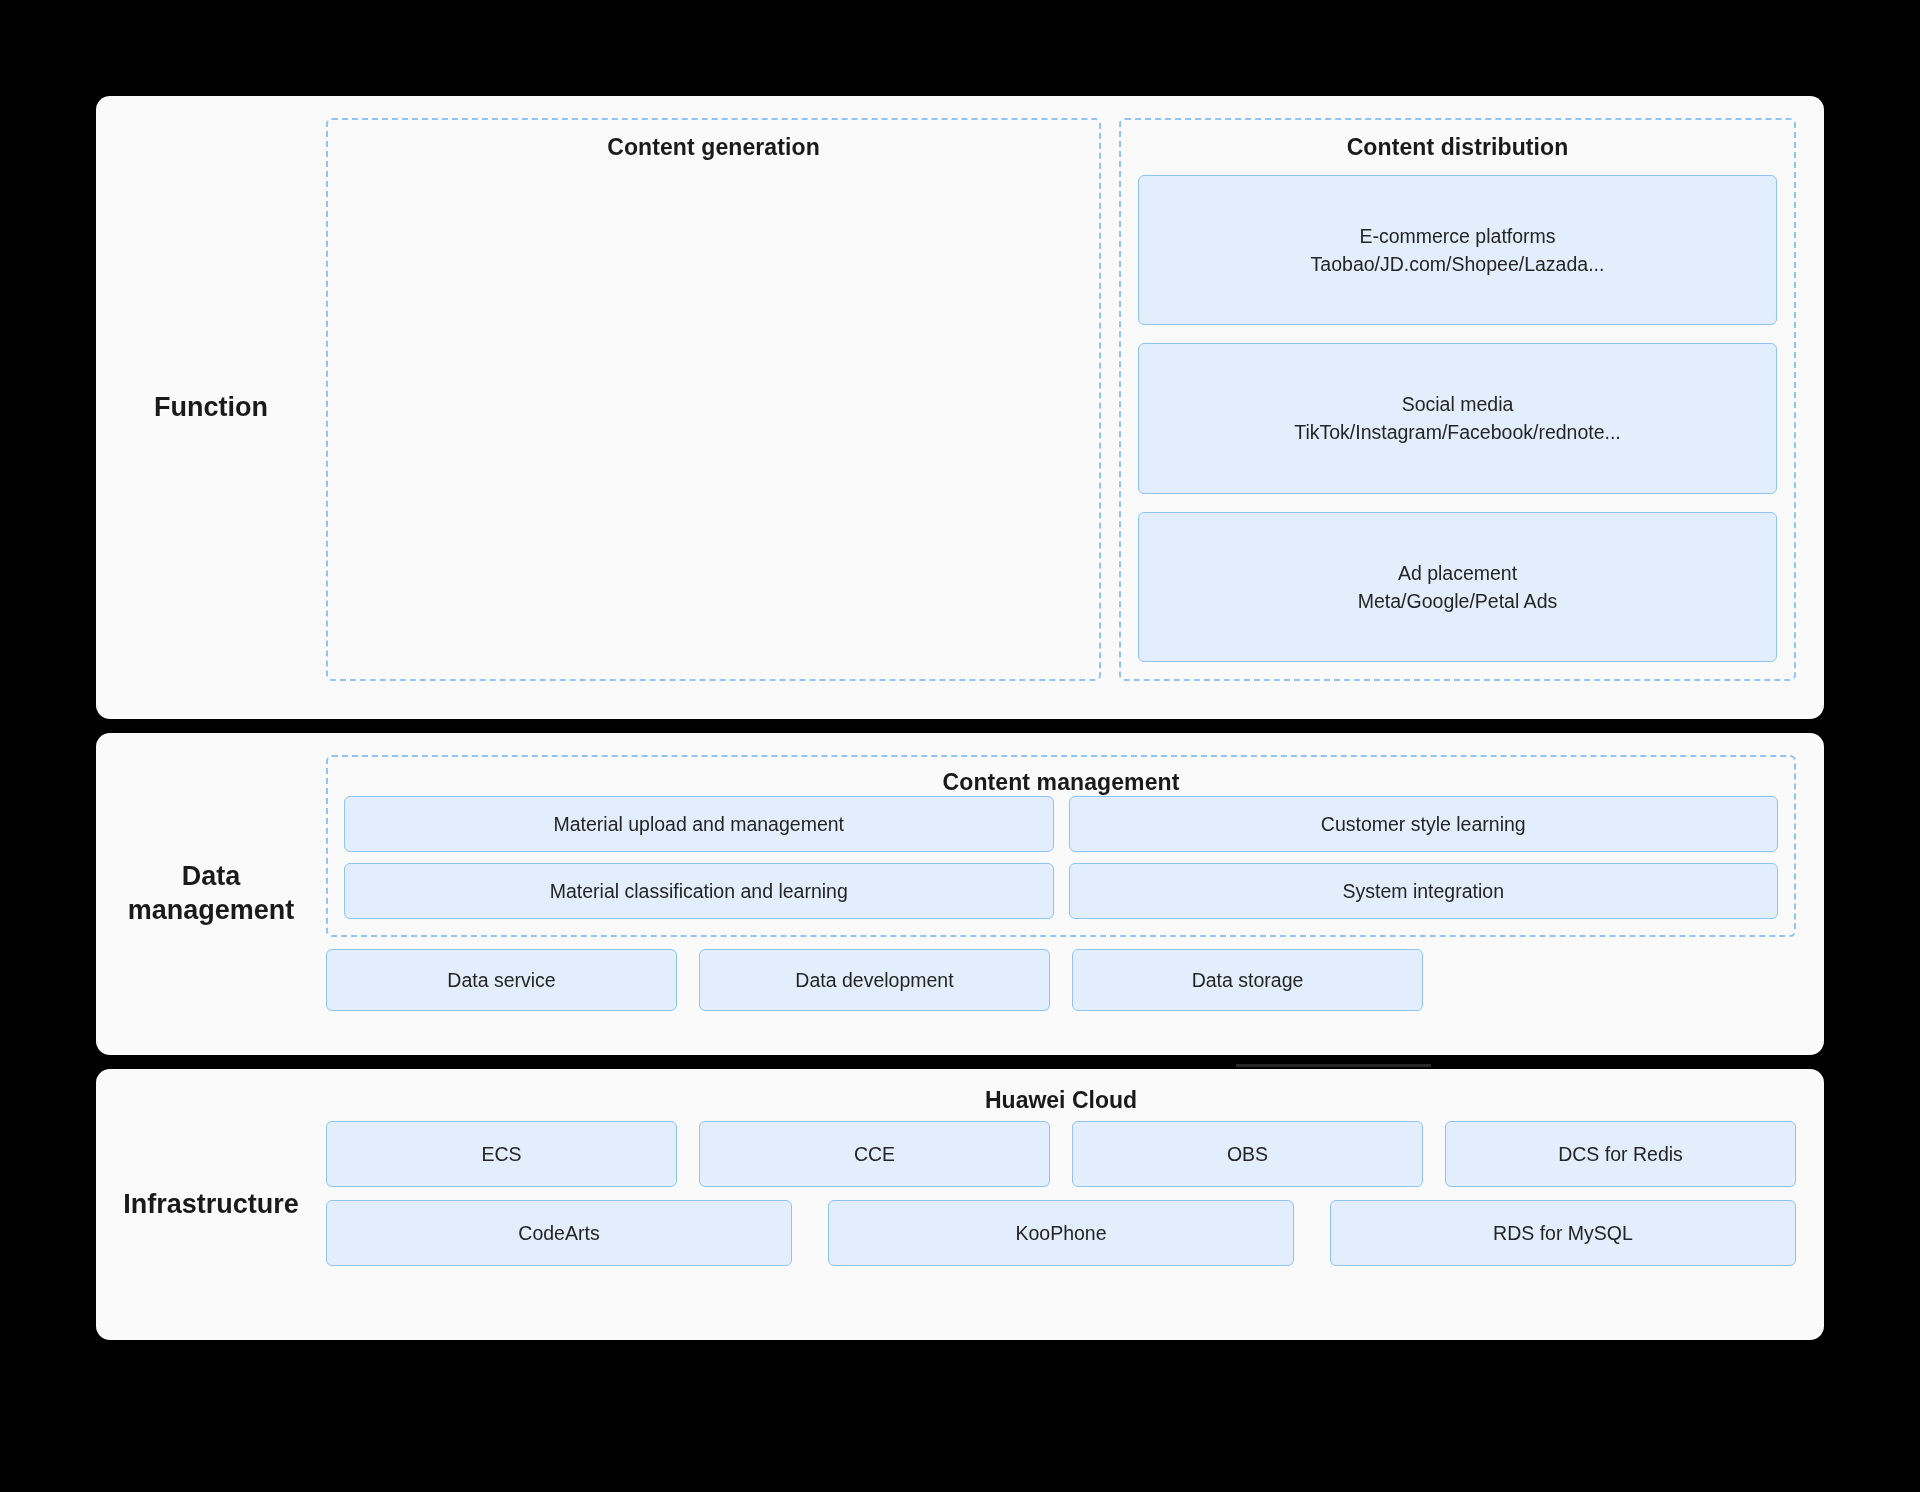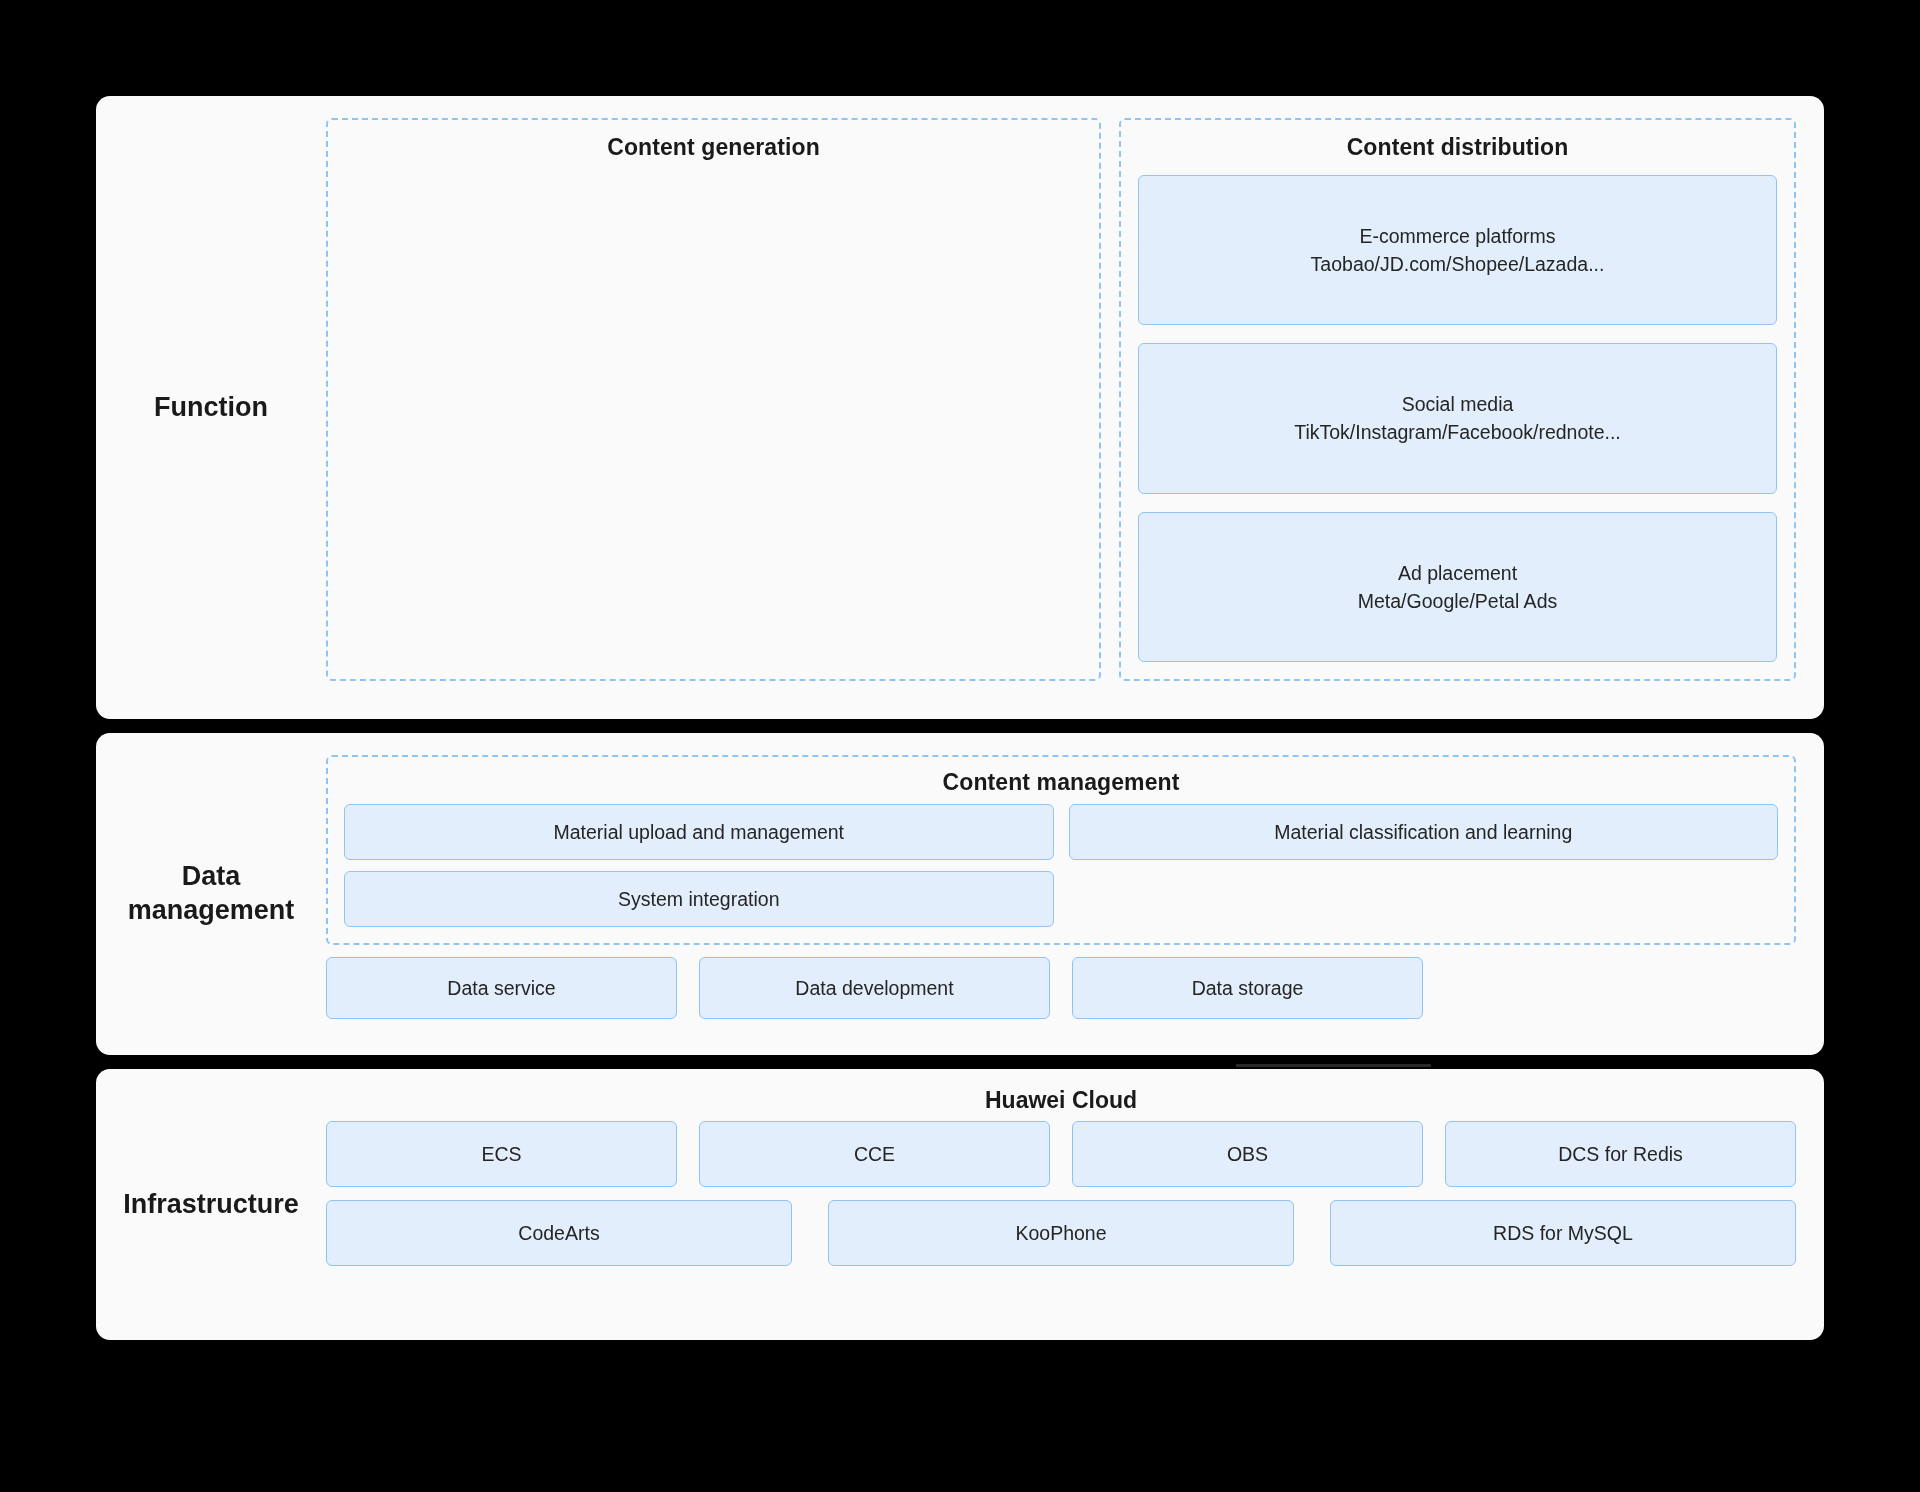--- a/index.html
+++ b/index.html
@@ -109,21 +109,21 @@
   #panel-data .panel-body {
     flex-direction: column;
     gap: 12px;
     padding: 22px 28px 22px 0;
   }
 
   #group-content-management {
     flex: 0 0 auto;
     padding: 12px 16px 16px 16px;
   }
-  #group-content-management .group-title { margin-bottom: 8px; }
+  #group-content-management .group-title { margin-bottom: 0; }
 
   .grid-2 {
     display: grid;
     grid-template-columns: 1fr 1fr;
     grid-template-rows: 56px 56px;
     gap: 11px 15px;
   }
 
   .row-4 {
     display: grid;
@@ -220,20 +220,23 @@
 
     <div class="panel-body">
 
       <div class="group" id="group-content-management">
         <div class="group-title">Content management</div>
         <div class="grid-2">
           <div class="box">
             <span class="box-line">Material upload and management</span>
           </div>
           <div class="box">
+            <span class="box-line">Customer style learning</span>
+          </div>
+          <div class="box">
             <span class="box-line">Material classification and learning</span>
           </div>
           <div class="box">
             <span class="box-line">System integration</span>
           </div>
         </div>
       </div>
 
       <div class="row-4">
         <div class="box">

